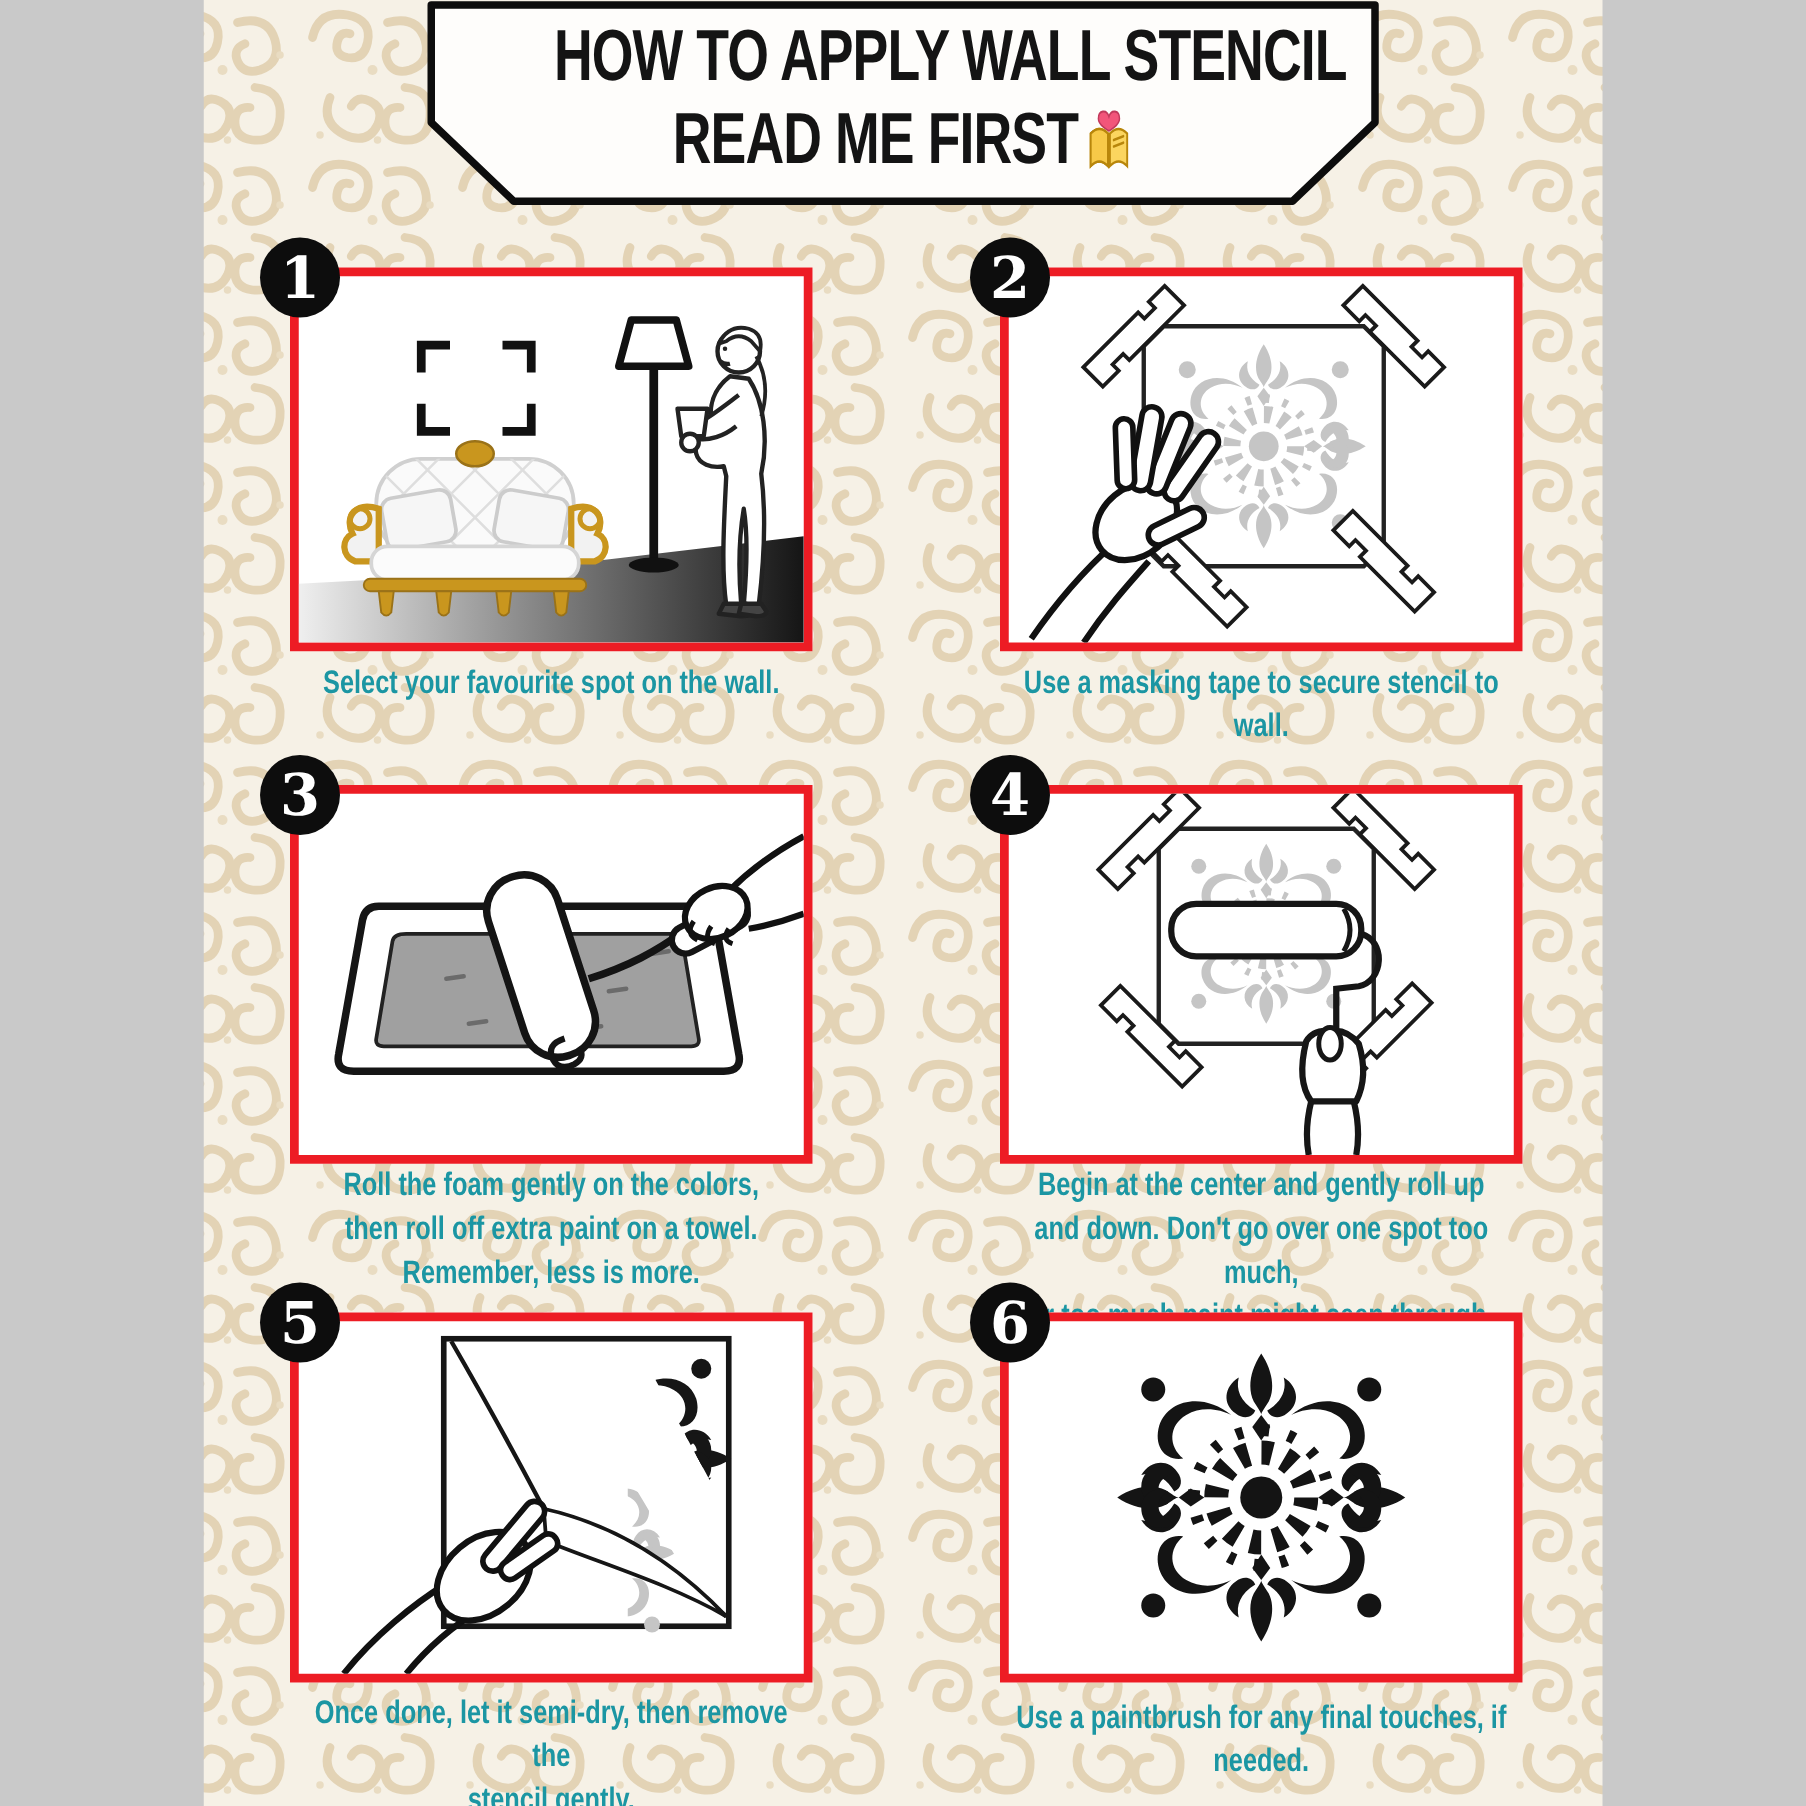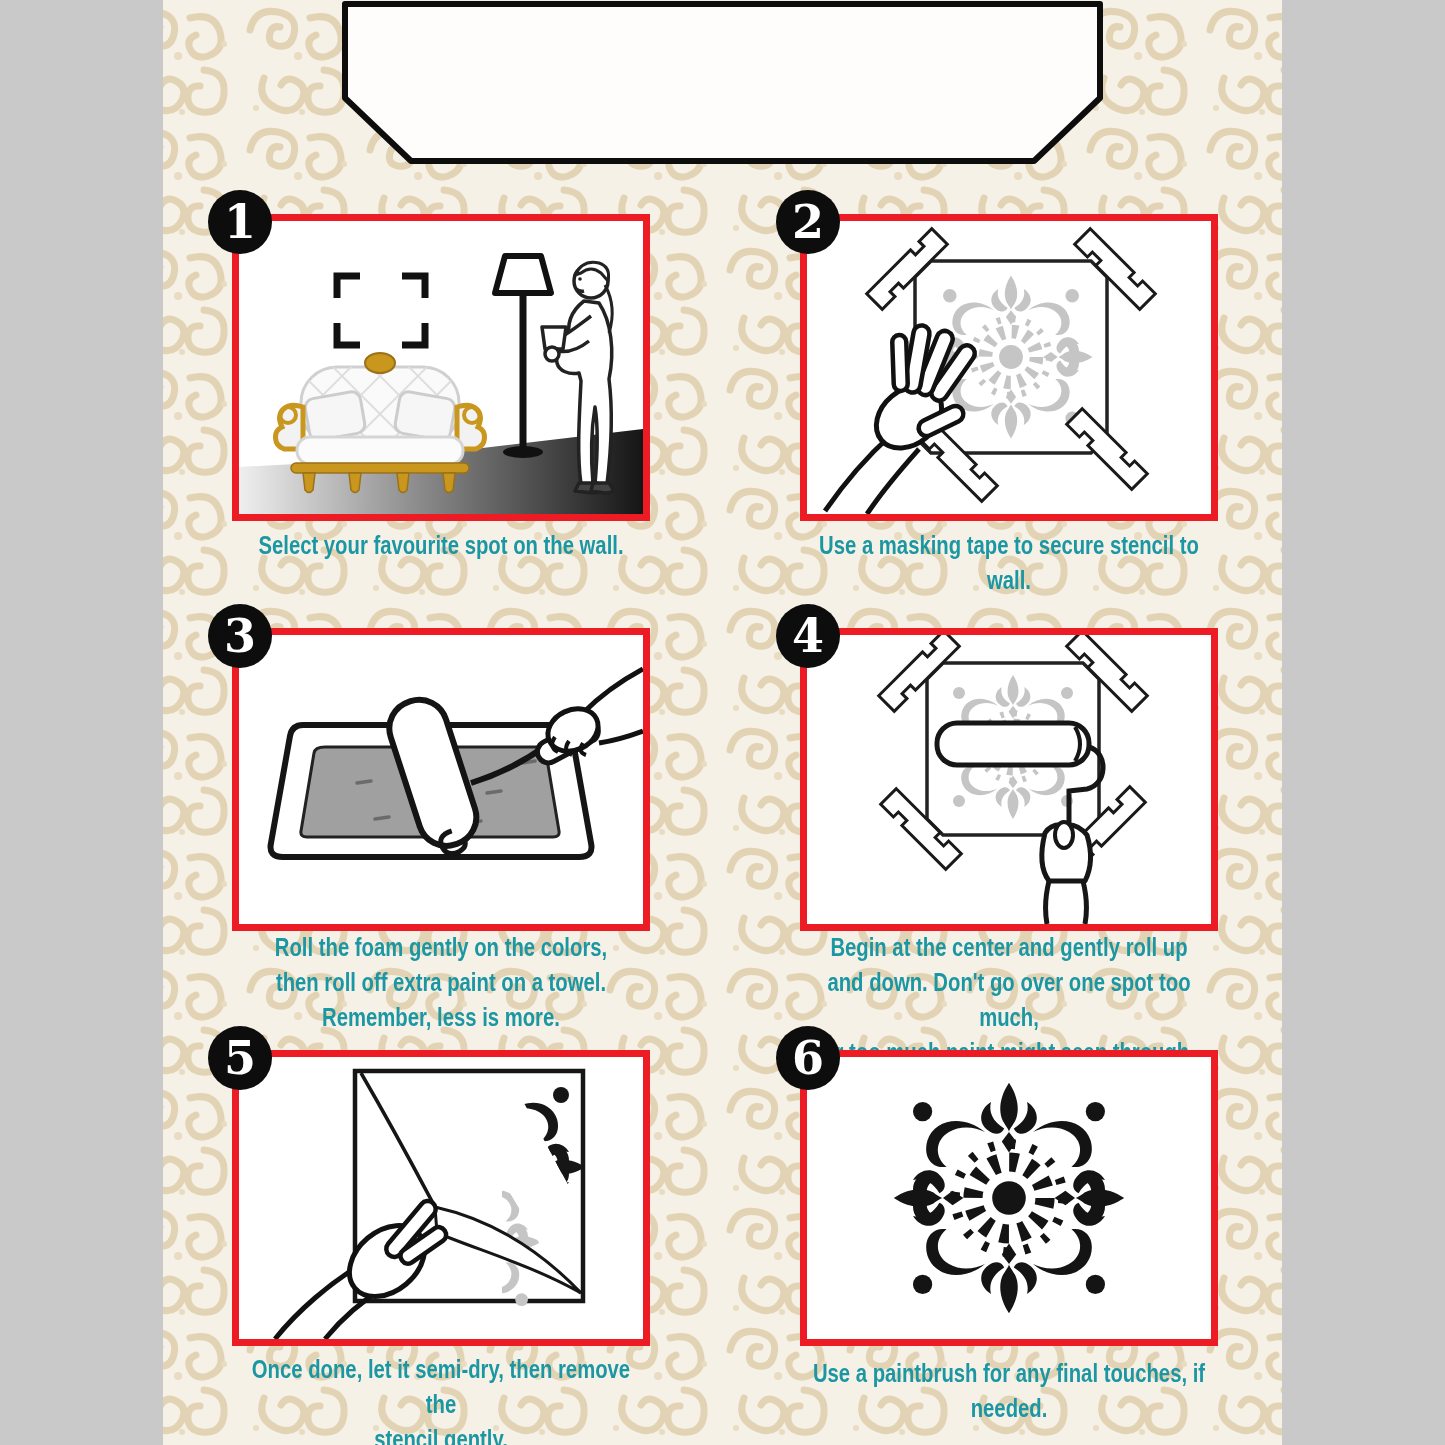--- a/index.html
+++ b/index.html
@@ -77,20 +77,33 @@
       </symbol>
     </defs>
   </svg>
 
   <div class="bar left"></div>
   <div class="bar right"></div>
 
   <svg class="banner-svg" width="1445" height="180">
     <polygon points="345,4 1100,4 1100,98 1034,161 411,161 345,98" fill="#fefdfb" stroke="#0d0d0d" stroke-width="6" stroke-linejoin="round"></polygon>
   </svg>
+  <div class="banner-text">
+    <span class="banner-line">HOW TO APPLY WALL STENCIL</span>
+    <span class="banner-line2wrap">
+      <span class="banner-line">READ ME FIRST</span>
+      <svg width="54" height="54" viewBox="0 0 52 52">
+        <path d="M26,9 c-2.4,-6 -11,-5 -11,1.5 c0,5 11,9.5 11,9.5 c0,0 11,-4.5 11,-9.5 c0,-6.5 -8.6,-7.5 -11,-1.5 Z" fill="#f2557a" stroke="#c23a5c" stroke-width="1.5"></path>
+        <path d="M7,22 Q16,15 25,22 L25,47 Q16,40 7,47 Z" fill="#f7c row948" stroke="#b8860b" stroke-width="2"></path>
+        <path d="M7,22 Q16,15 25,22 L25,47 Q16,40 7,47 Z" fill="#f7c948" stroke="#b8860b" stroke-width="2"></path>
+        <path d="M45,22 Q36,15 27,22 L27,47 Q36,40 45,47 Z" fill="#fbd55f" stroke="#b8860b" stroke-width="2"></path>
+        <path d="M31,27 L41,24 M31,32 L41,29" stroke="#b8860b" stroke-width="2" stroke-linecap="round"></path>
+      </svg>
+    </span>
+  </div>
 
   <div class="badge" style="left:208px;top:190px">
     <span>1</span>
     </div>
   <div class="stepbox" style="left:232px;top:214px;width:418px;height:307px">
     <svg width="404" height="293" viewBox="0 0 404 293">
       <defs>
         <linearGradient id="floorg" x1="0" y1="0" x2="1" y2="0">
           <stop offset="0" stop-color="#efefef"></stop>
             <stop offset="0.45" stop-color="#8a8a8a"></stop>

